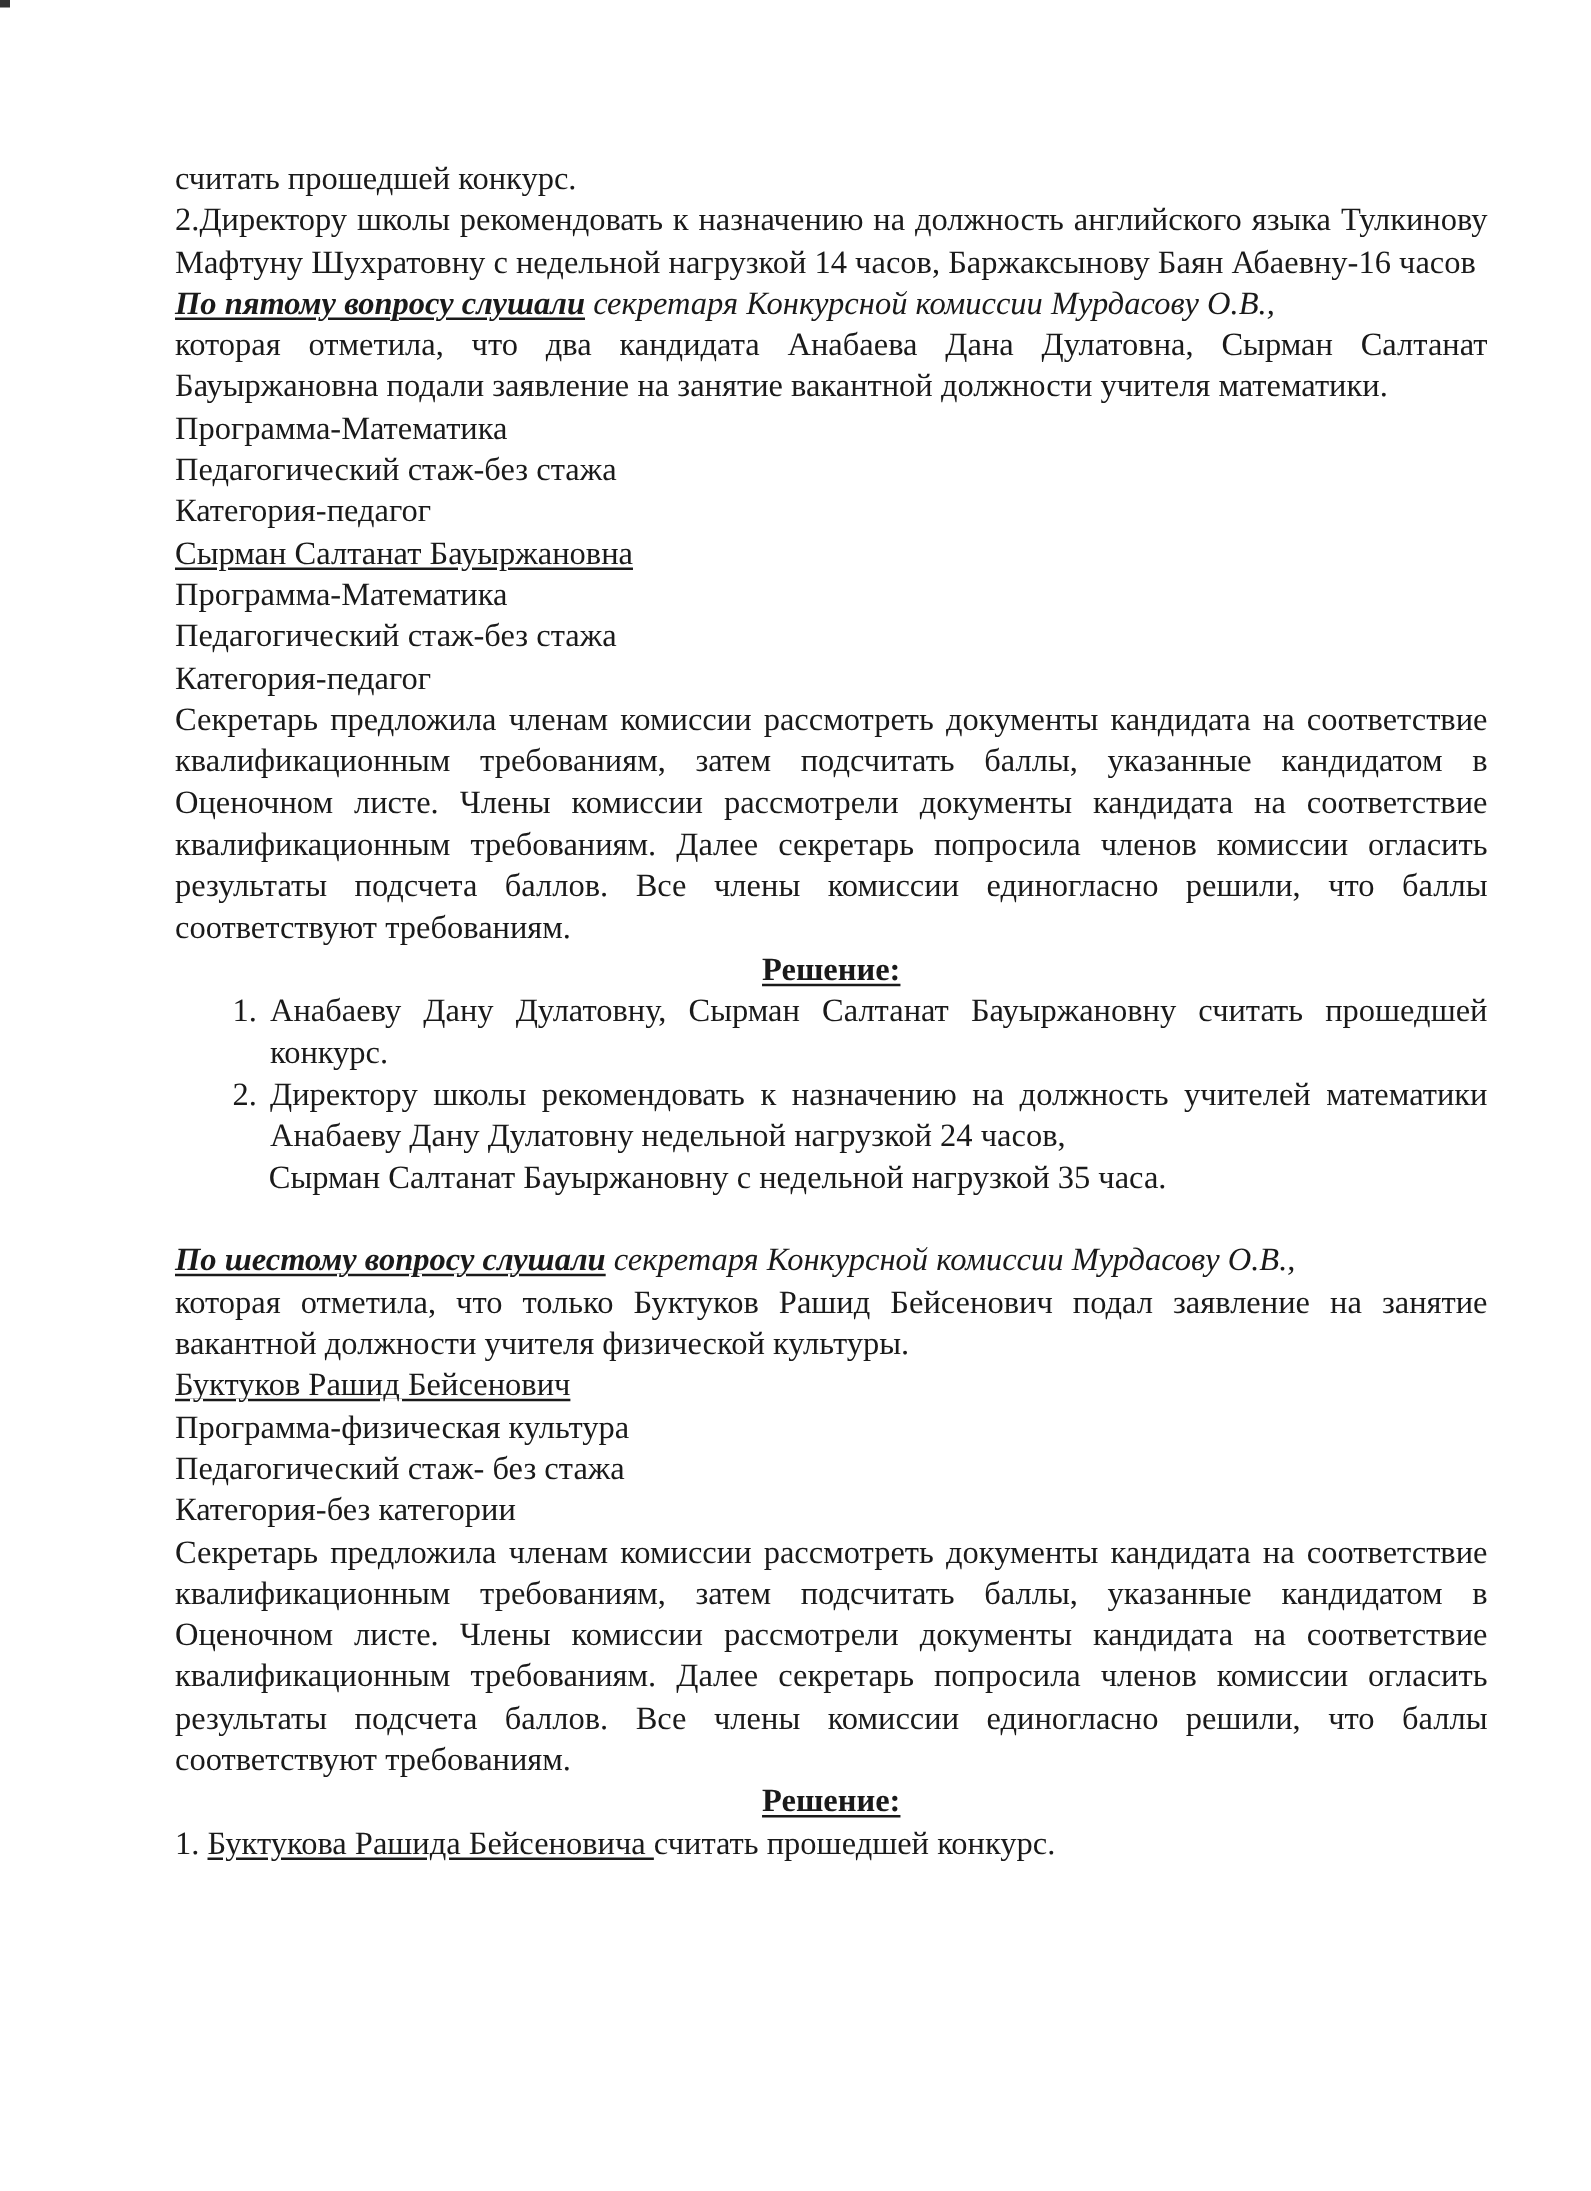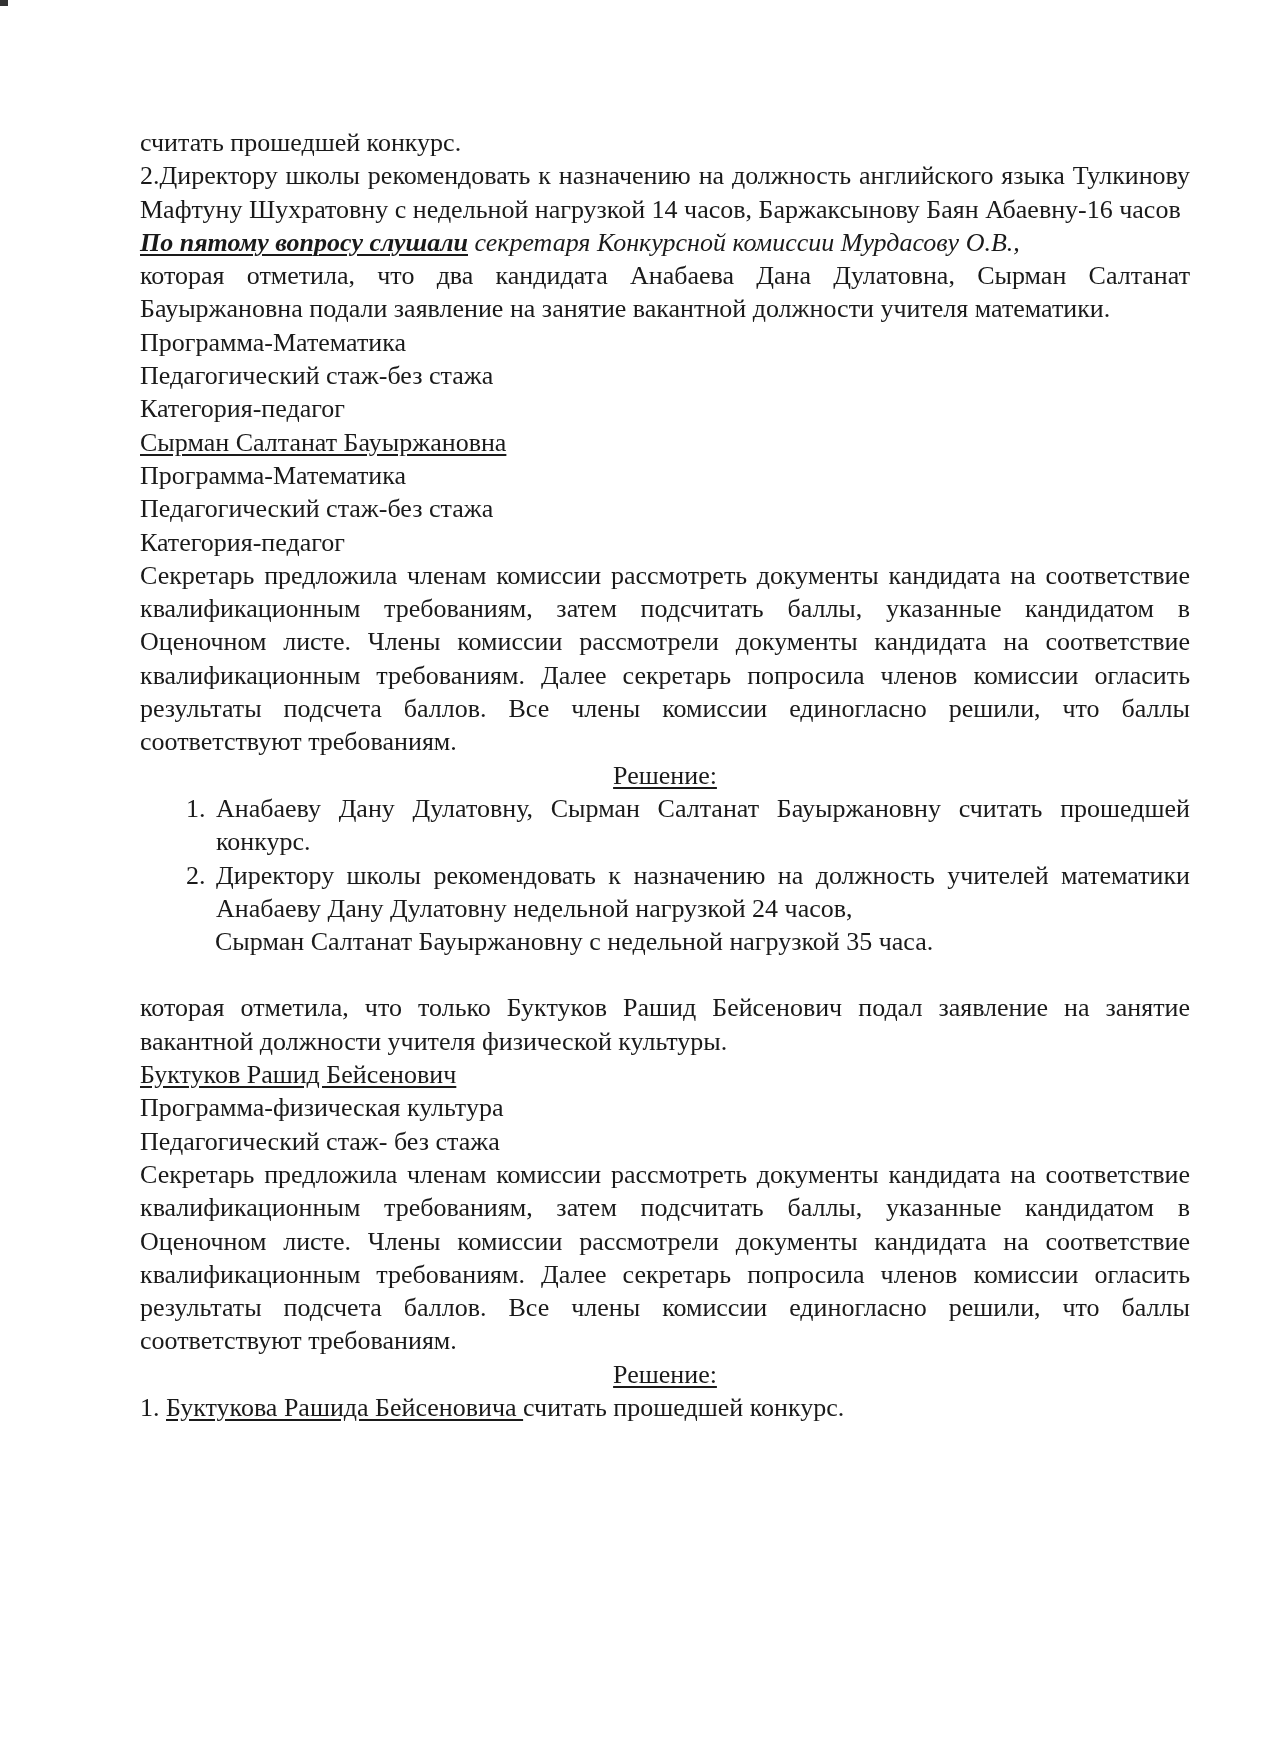--- a/index.html
+++ b/index.html
@@ -10,21 +10,21 @@
   .corner-mark { position: absolute; left: 0; top: 0; width: 8px; height: 6px; background: #333; }
   .page {
     position: absolute; left: 140px; top: 126px; width: 1050px;
     font-size: 26px; line-height: 33.3px;
   }
   .line { white-space: nowrap; }
   .p { text-align: justify; }
   .u { text-decoration: underline; text-underline-offset: 3px; }
   .lead { font-weight: bold; font-style: italic; text-decoration: underline; text-decoration-thickness: 2px; text-underline-offset: 3px; }
   .it { font-style: italic; }
-  .center { text-align: center; font-weight: normal; }
+  .center { text-align: center; font-weight: bold; }
   .center span { text-decoration: underline; text-decoration-thickness: 2px; text-underline-offset: 3px; }
   ol.dec { margin: 0; padding-left: 72px; }
   ol.dec li { padding-left: 4px; text-align: justify; }
   .indent-li { padding-left: 75px; }
   .gap { height: 33px; }
 </style>
 </head>
 <body>
 
 <div class="corner-mark"></div>
@@ -52,25 +52,29 @@
 
   <div class="center"><span>Решение:</span></div>
   <ol class="dec">
     <li>Анабаеву Дану Дулатовну, Сырман Салтанат Бауыржановну  считать прошедшей конкурс.</li>
     <li>Директору школы рекомендовать к назначению на должность учителей математики Анабаеву Дану Дулатовну недельной нагрузкой 24 часов,</li>
   </ol>
   <div class="indent-li line">Сырман Салтанат Бауыржановну  с недельной нагрузкой 35 часа.</div>
 
   <div class="gap"></div>
 
+  <div class="p">
+    <span class="lead">По шестому вопросу слушали</span><span class="it"> секретаря Конкурсной комиссии Мурдасову О.В.,</span>
+  </div>
   <div class="p">которая отметила, что только Буктуков Рашид Бейсенович подал заявление на занятие вакантной должности учителя физической культуры.</div>
 
   <div class="u line">Буктуков Рашид Бейсенович</div>
   <div class="line">Программа-физическая культура</div>
   <div class="line">Педагогический стаж- без стажа</div>
+  <div class="line">Категория-без категории</div>
 
   <div class="p">Секретарь предложила членам комиссии рассмотреть документы кандидата на соответствие квалификационным требованиям, затем подсчитать баллы, указанные кандидатом в Оценочном листе. Члены комиссии рассмотрели документы кандидата на соответствие квалификационным требованиям. Далее секретарь попросила членов комиссии огласить результаты подсчета баллов. Все члены комиссии единогласно решили, что баллы соответствуют требованиям.</div>
 
   <div class="center"><span>Решение:</span></div>
   <div class="line">
     <span>1. </span><span class="u">Буктукова Рашида Бейсеновича </span><span>считать прошедшей конкурс.</span>
   </div>
 </div>
 
 </body></html>

